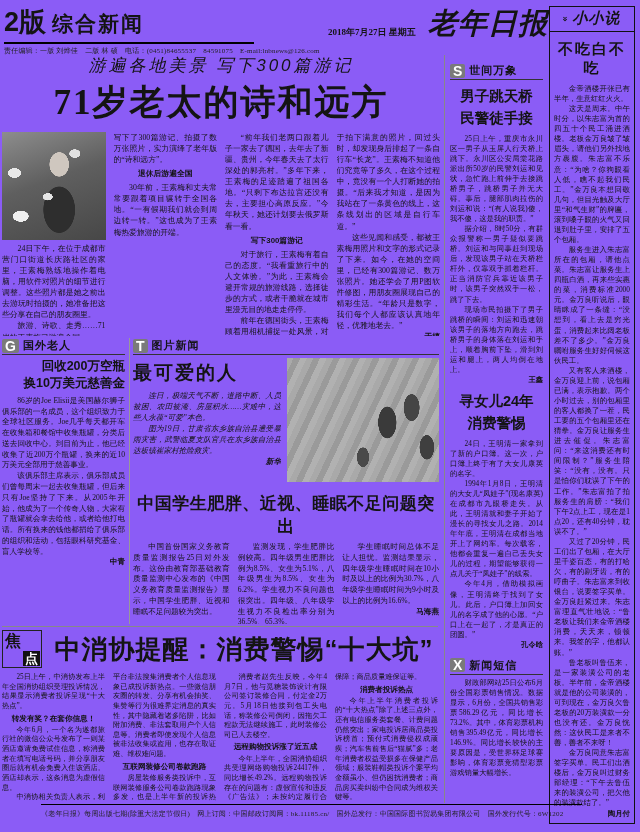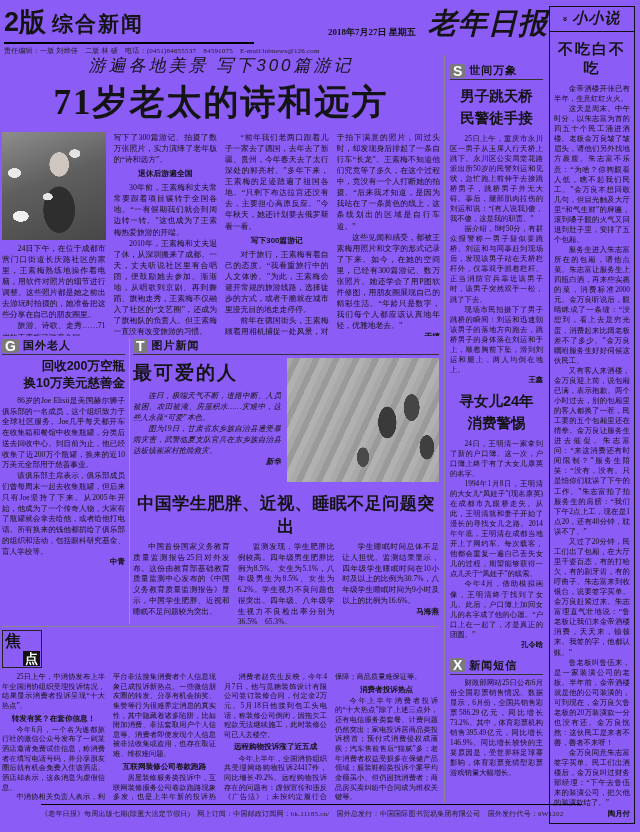--- a/index.html
+++ b/index.html
@@ -132,21 +132,20 @@
   <p class="blk b-p">旅游、诗歌、走秀……71岁的王素梅已游遍全国，</p>
 </div>
       </div>
       <div class="col txt">
   <p class="blk b-c">写下了300篇游记、拍摄了数万张照片，实力演绎了老年版的“诗和远方”。</p>
 
   <p class="blk b-h">退休后游遍全国</p>
 
   <p class="blk b-p">30年前，王素梅和丈夫常常要跟着项目辗转于全国各地。“一有假期我们就会到周边转一转。”这也成为了王素梅热爱旅游的开端。</p>
 
-  <p class="blk b-p">2010年，王素梅和丈夫退了休，从深圳搬来了成都。一天，丈夫听说社区里有合唱团，便鼓励她去参加。渐渐地，从唱歌到京剧、再到舞蹈、旗袍走秀，王素梅不仅融入了社区的“文艺圈”，还成为了旗袍队的负责人。但王素梅一直没有改变旅游的习惯。</p>
 </div>
       <div class="col txt">
   <p class="blk b-p">“前年我们老两口跟着儿子一家去了德国，去年去了新疆、贵州，今年春天去了太行深处的郭亮村。”多年下来，王素梅的足迹踏遍了祖国各地。“只剩下布达拉宫还没有去，主要担心高原反应。”今年秋天，她还计划要去俄罗斯看一看。</p>
 
   <p class="blk b-h">写下300篇游记</p>
 
   <p class="blk b-p">对于旅行，王素梅有着自己的态度。“我看重旅行中的人文体验。”为此，王素梅会避开常规的旅游线路，选择徒步的方式，或者干脆就在城市里漫无目的地走走停停。</p>
 
   <p class="blk b-p">前年在德国街头，王素梅顾着用相机捕捉一处风景，对焦、按下快门，当她终</p>
 </div>
@@ -209,20 +208,21 @@
 </div>
     </div>
   </div>
 
   <div class="focus">
     <div class="focus-head">
       <div class="focus-logo">
         <span class="f1">焦</span>
         <span class="f2">点</span>
       </div>
+      <div class="h-focus">中消协提醒：消费警惕“十大坑”</div>
     </div>
     <div class="focus-cols">
       <div class="col txt">
   <p class="blk b-p">25日上午，中消协发布上半年全国消协组织受理投诉情况，结果显示消费者投诉呈现“十大热点”。</p>
 
   <p class="blk b-h">转发有奖？在套你信息！</p>
 
   <p class="blk b-p">今年6月，一个名为遂都旅行社的微信公众号发布了一则某酒店邀请免费试住信息，称消费者在填写电话号码，并分享朋友圈后就有机会免费入住该酒店。酒店却表示，这条消息为虚假信息。</p>
 
   <p class="blk b-p">中消协相关负责人表示，利用微信等互联网社交</p>

